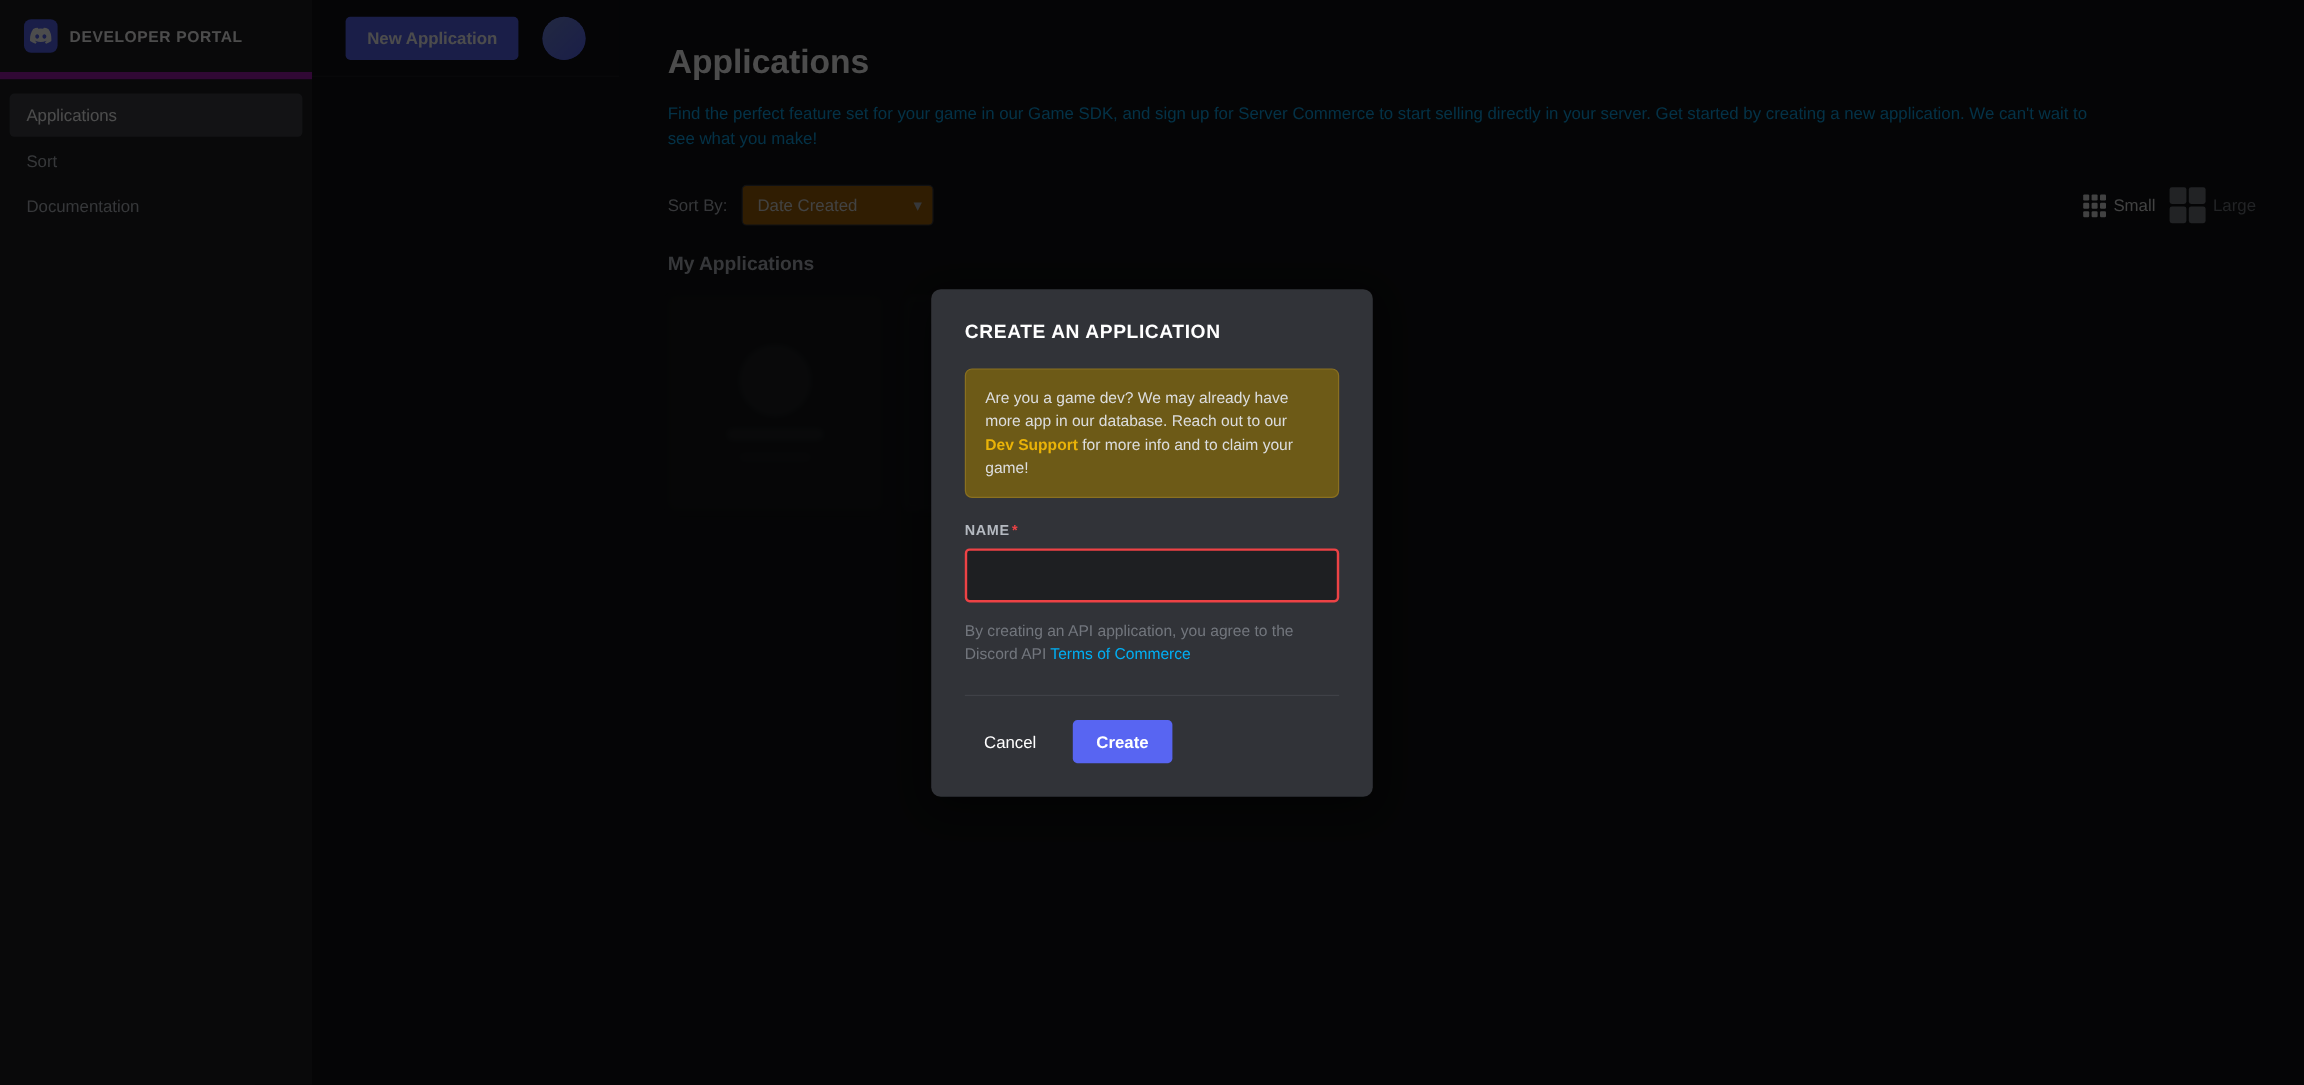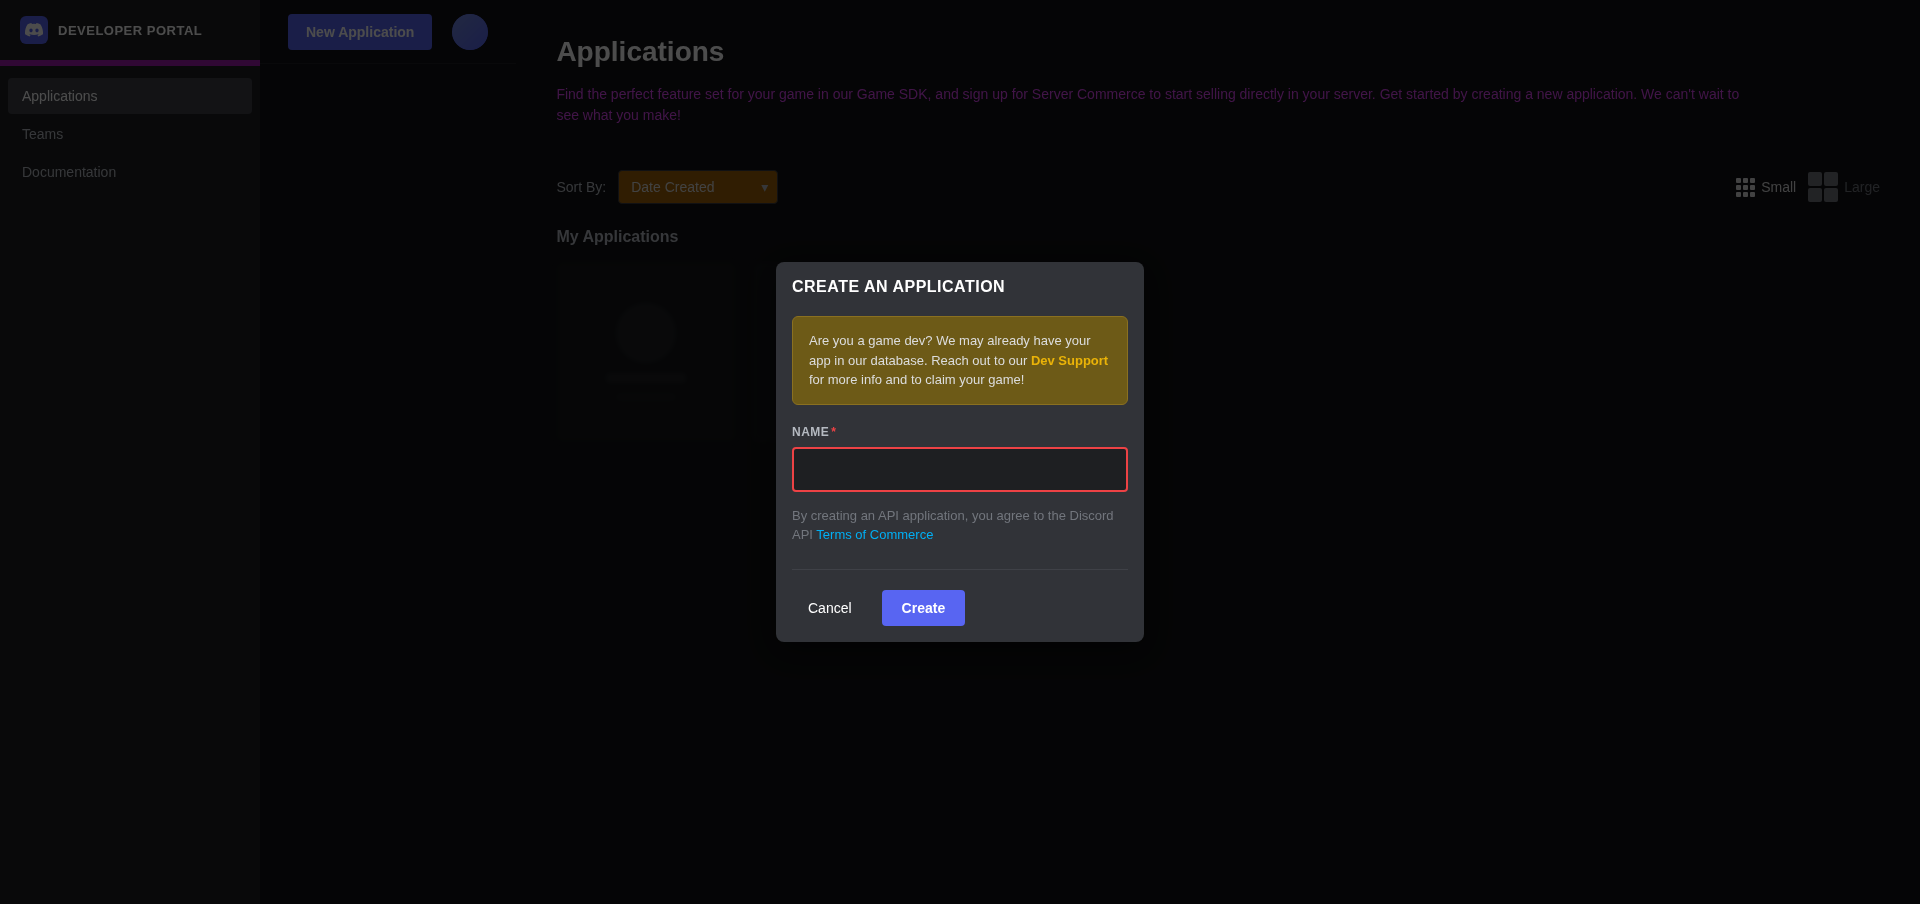--- a/index.html
+++ b/index.html
@@ -136,25 +136,25 @@
     }
 
     .page-title {
       font-size: 28px;
       font-weight: 700;
       color: #fff;
       margin-bottom: 16px;
     }
 
     .page-description {
-      color: #d946ef;
+      color: #0ea5e9;
       font-size: 14px;
       line-height: 1.5;
       max-width: 1200px;
-      margin-bottom: 44px;
+      margin-bottom: 28px;
     }
 
     .sort-bar {
       display: flex;
       align-items: center;
       gap: 12px;
       margin-bottom: 24px;
     }
 
     .sort-label {
@@ -260,21 +260,21 @@
       display: flex;
       align-items: center;
       justify-content: center;
       z-index: 1000;
     }
 
     .modal {
       background: #313338;
       border-radius: 8px;
       width: 368px;
-      padding: 16px;
+      padding: 28px;
       position: relative;
       box-shadow: 0 8px 32px rgba(0,0,0,0.5);
     }
 
     .modal-title {
       font-size: 16px;
       font-weight: 700;
       color: #fff;
       text-transform: uppercase;
       letter-spacing: 0.5px;
@@ -420,21 +420,21 @@
         <path d="M15.24 1.18A14.85 14.85 0 0 0 11.53 0a.06.06 0 0 0-.06.03c-.16.28-.34.65-.47.94a13.72 13.72 0 0 0-4.12 0 9.5 9.5 0 0 0-.47-.94.06.06 0 0 0-.06-.03A14.82 14.82 0 0 0 2.67 1.18a.05.05 0 0 0-.03.02C.39 4.6-.23 7.93.07 11.22a.06.06 0 0 0 .03.04 14.94 14.94 0 0 0 4.49 2.27.06.06 0 0 0 .07-.02c.35-.47.65-.97.92-1.5a.06.06 0 0 0-.03-.08 9.84 9.84 0 0 1-1.41-.67.06.06 0 0 1-.01-.1c.1-.07.19-.15.28-.22a.06.06 0 0 1 .06-.01c2.95 1.35 6.15 1.35 9.07 0a.06.06 0 0 1 .06.01c.09.08.19.15.28.22a.06.06 0 0 1-.01.1 9.27 9.27 0 0 1-1.41.67.06.06 0 0 0-.03.08c.27.53.58 1.03.92 1.5a.06.06 0 0 0 .07.02 14.9 14.9 0 0 0 4.5-2.27.06.06 0 0 0 .02-.04c.37-3.81-.62-7.12-2.62-10.04a.05.05 0 0 0-.02-.02zM6.01 9.2c-.89 0-1.62-.82-1.62-1.82s.71-1.82 1.62-1.82c.91 0 1.63.83 1.62 1.82 0 1-.71 1.82-1.62 1.82zm5.99 0c-.89 0-1.62-.82-1.62-1.82s.71-1.82 1.62-1.82c.91 0 1.63.83 1.62 1.82 0 1-.71 1.82-1.62 1.82z"></path>
       </svg>
     </div>
     <span class="sidebar-logo-text">DEVELOPER PORTAL</span>
   </div>
   <nav class="sidebar-nav">
     <div class="sidebar-item active">
       <span>Applications</span>
     </div>
     <div class="sidebar-item">
-      <span>Teams</span>
+      <span>Sort</span>
     </div>
     <div class="sidebar-item">
       <span>Documentation</span>
     </div>
   </nav>
 </div>
 
 <div class="main">
 
   <div class="topbar">
@@ -501,21 +501,21 @@
         <div class="app-card-subtext"></div>
       </div>
     </div>
   </div>
 
   <div class="modal-overlay">
     <div class="modal">
       <h2 class="modal-title">CREATE AN APPLICATION</h2>
 
       <div class="info-box">
-        <span>Are you a game dev? We may already have your app in our database. Reach out to our </span><strong>Dev Support</strong><span> for more info and to claim your game!</span>
+        <span>Are you a game dev? We may already have more app in our database. Reach out to our </span><strong>Dev Support</strong><span> for more info and to claim your game!</span>
       </div>
 
       <div class="field-label">
         <span>NAME</span><span class="required">*</span>
       </div>
 
       <input class="name-input" type="text" autofocus="" placeholder="" style="">
 
       <div class="terms-text">
         <span>By creating an API application, you agree to the Discord API </span><a class="terms-link" href="#">Terms of Commerce</a>

